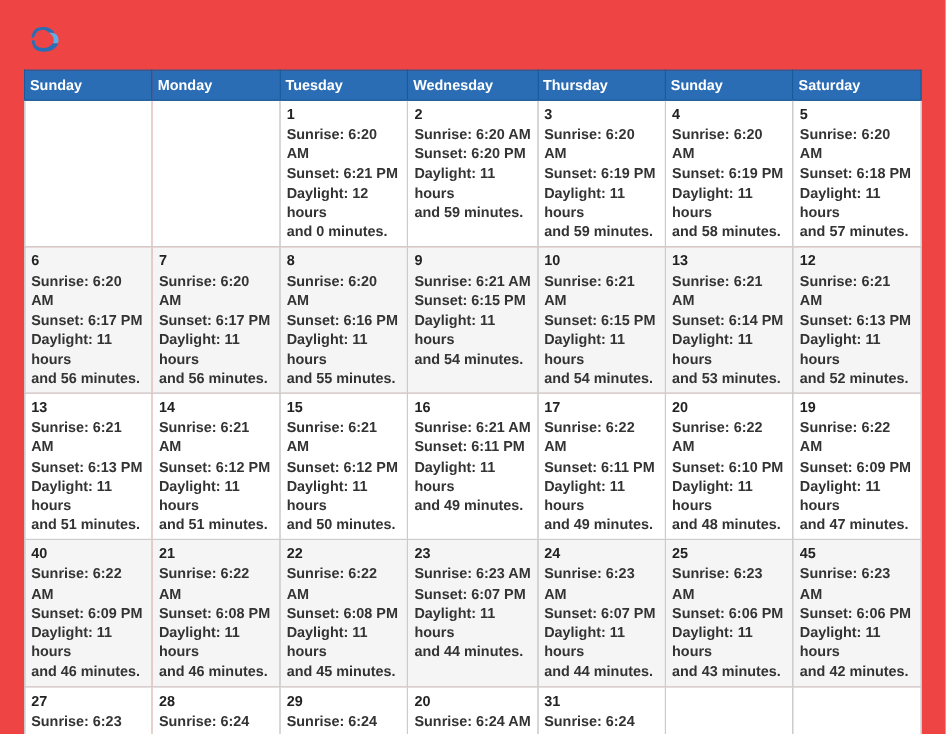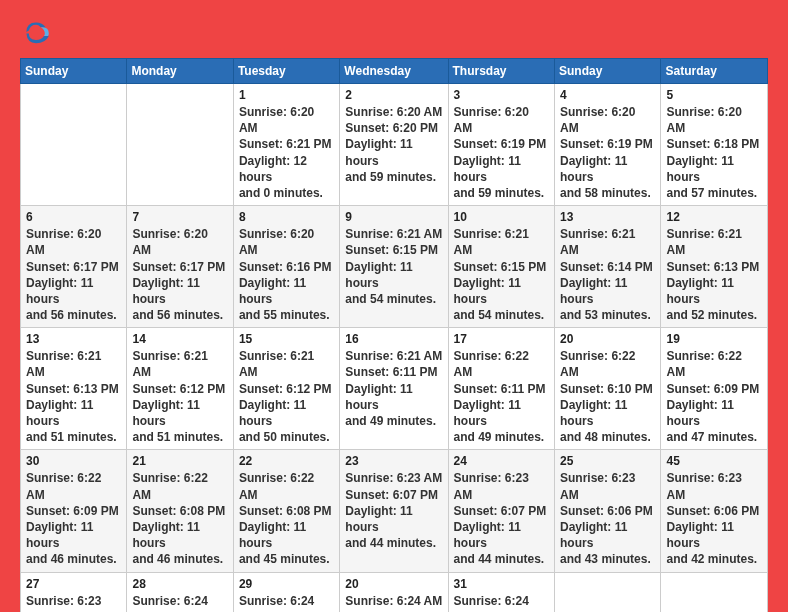--- a/index.html
+++ b/index.html
@@ -208,21 +208,21 @@
             <span class="day-num">20</span>
             <div class="day-info">Sunrise: 6:22 AM<br>Sunset: 6:10 PM<br>Daylight: 11 hours<br>and 48 minutes.</div>
           </td>
           <td>
             <span class="day-num">19</span>
             <div class="day-info">Sunrise: 6:22 AM<br>Sunset: 6:09 PM<br>Daylight: 11 hours<br>and 47 minutes.</div>
           </td>
         </tr>
         <tr>
           <td>
-            <span class="day-num">30</span>
+            <span class="day-num">40</span>
             <div class="day-info">Sunrise: 6:22 AM<br>Sunset: 6:09 PM<br>Daylight: 11 hours<br>and 46 minutes.</div>
           </td>
           <td>
             <span class="day-num">21</span>
             <div class="day-info">Sunrise: 6:22 AM<br>Sunset: 6:08 PM<br>Daylight: 11 hours<br>and 46 minutes.</div>
           </td>
           <td>
             <span class="day-num">22</span>
             <div class="day-info">Sunrise: 6:22 AM<br>Sunset: 6:08 PM<br>Daylight: 11 hours<br>and 45 minutes.</div>
           </td>

